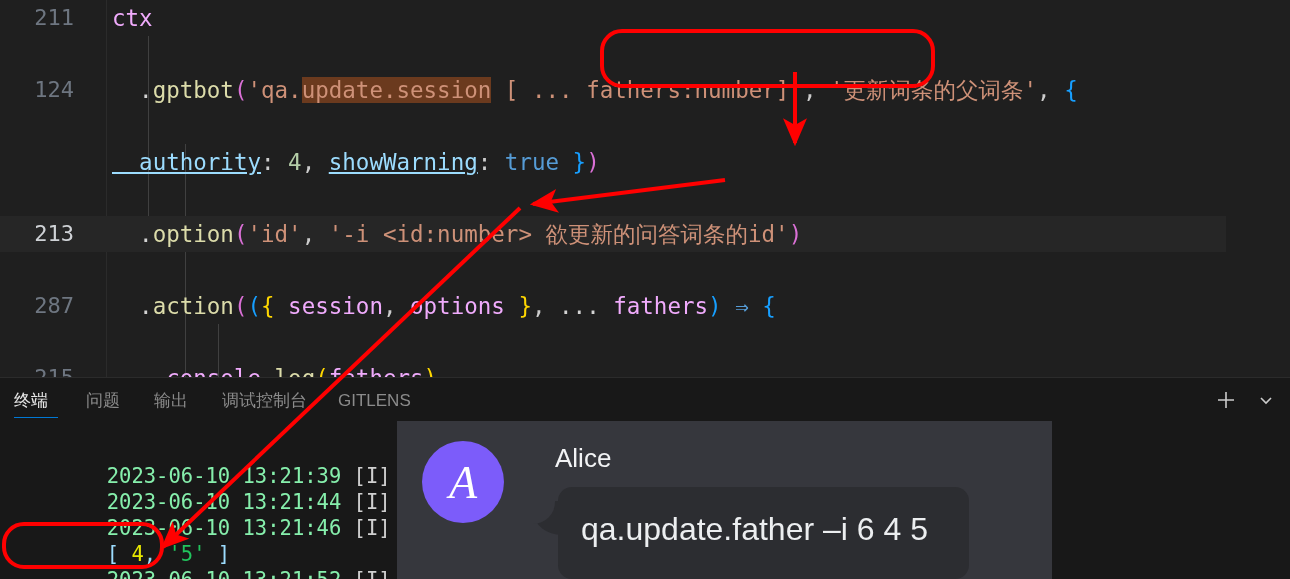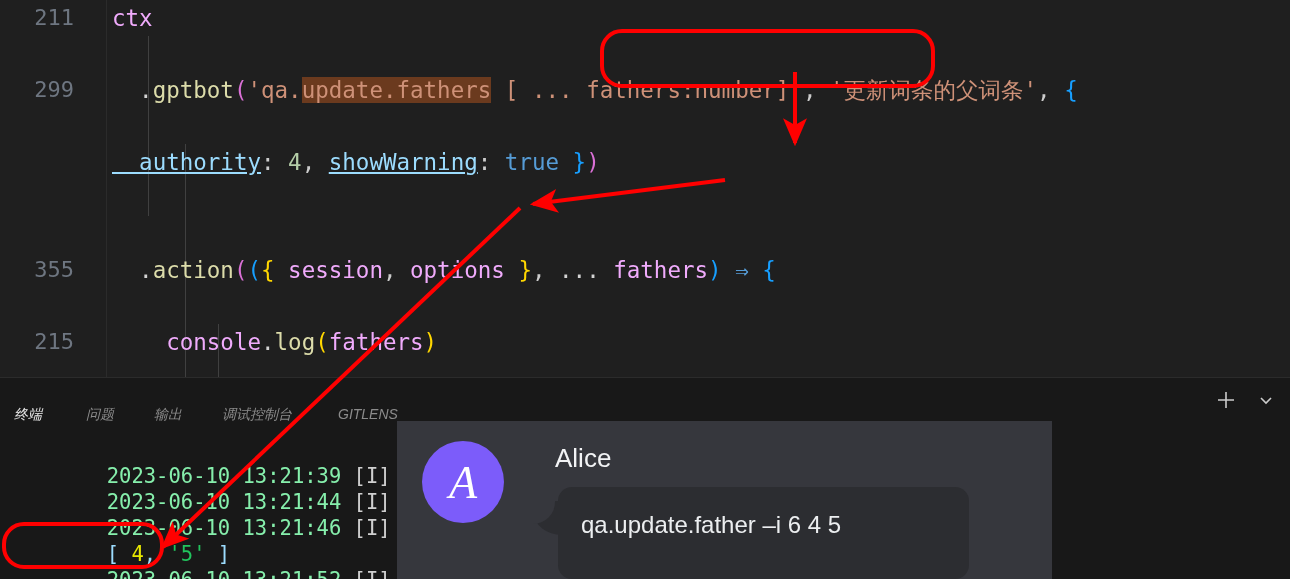--- a/index.html
+++ b/index.html
@@ -48,23 +48,23 @@
   
   .panel{
     position:absolute;left:0;top:377px;width:1290px;height:202px;
     background:#181818;border-top:1px solid #2b2b2b;
   }
   .panel-tabs{
     position:absolute;left:0;top:0;width:1290px;height:44px;
     background:#181818;
   }
   .ptab{
-    position:absolute;top:13px;height:44px;line-height:46px;
-    font-family:"Liberation Sans", sans-serif;font-size:14px;
-    color:#8b8b8b;cursor:pointer;font-style:italic;
+    position:absolute;top:0;height:44px;line-height:46px;
+    font-family:"Liberation Sans", sans-serif;font-size:17px;
+    color:#8b8b8b;cursor:pointer;
   }
   .ptab.active{color:#e7e7e7;}
   .ptab.active .underline{
     position:absolute;left:0;right:0;bottom:4px;height:1.5px;background:#0078d4;
   }
   .panel-actions{position:absolute;right:10px;top:0;height:44px;display:flex;align-items:center;gap:12px;}
   .pa-btn{width:28px;height:28px;display:flex;align-items:center;justify-content:center;cursor:pointer;}
 
   
   .terminal{
@@ -105,21 +105,21 @@
     position:absolute;left:137px;top:80px;width:30px;height:34px;
     background:#2c2d31;
     border-bottom-left-radius:28px 22px;
   }
   .bubble-tail:after{
     content:"";position:absolute;left:-1px;top:-1px;width:22px;height:24px;
     background:#36373d;border-bottom-right-radius:22px;
   }
   .bubble-text{
     position:absolute;left:184px;top:90px;
-    font-family:"Liberation Sans", sans-serif;font-size:24px;color:#eceef0;
+    font-family:"Liberation Sans", sans-serif;font-size:32px;color:#eceef0;
     white-space:pre;
   }
 
   
   .anno{position:absolute;left:0;top:0;width:1290px;height:579px;pointer-events:none;}
 </style>
 </head>
 <body>
 
 <div id="root">
@@ -132,32 +132,36 @@
     <div class="indent-guide" style="left:218px;top:324px;height:53px;"></div>
 
     <div class="code-rows">
 
       <div class="row" style="top:0px;">
         <span class="ln">211</span>
         <span class="codetext"><span class="t-var">ctx</span></span>
       </div>
 
       <div class="row" style="top:36px;">
-        <span class="ln">299</span>
-        <span class="codetext"><span class="t-op">  .</span><span class="t-fn">gptbot</span><span class="t-p2">(</span><span class="t-str">'qa.</span><span class="t-str sel">update.fathers</span><span class="t-str"> [ ... fathers:number]'</span><span class="t-plain">, </span><span class="t-str">'更新词条的父词条'</span><span class="t-plain">, </span><span class="t-p3">{</span></span>
+        <span class="ln">124</span>
+        <span class="codetext"><span class="t-op">  .</span><span class="t-fn">gptbot</span><span class="t-p2">(</span><span class="t-str">'qa.</span><span class="t-str sel">update.session</span><span class="t-str"> [ ... fathers:number]'</span><span class="t-plain">, </span><span class="t-str">'更新词条的父词条'</span><span class="t-plain">, </span><span class="t-p3">{</span></span>
       </div>
 
       <div class="row" style="top:72px;">
         <span class="ln"></span>
         <span class="codetext"><span class="t-prop">  authority</span><span class="t-plain">: </span><span class="t-num">4</span><span class="t-plain">, </span><span class="t-prop">showWarning</span><span class="t-plain">: </span><span class="t-bool">true</span><span class="t-plain"> </span><span class="t-p3">}</span><span class="t-p2">)</span></span>
       </div>
 
+      <div class="row active" style="top:108px;">
+        <span class="ln">213</span>
+        <span class="codetext"><span class="t-op">  .</span><span class="t-fn">option</span><span class="t-p2">(</span><span class="t-str">'id'</span><span class="t-plain">, </span><span class="t-str">'-i &lt;id:number&gt; 欲更新的问答词条的id'</span><span class="t-p2">)</span></span>
+      </div>
 
       <div class="row" style="top:144px;">
-        <span class="ln">355</span>
+        <span class="ln">287</span>
         <span class="codetext"><span class="t-op">  .</span><span class="t-fn">action</span><span class="t-p2">(</span><span class="t-p3">(</span><span class="t-p1">{</span><span class="t-var"> session</span><span class="t-plain">, </span><span class="t-var">options </span><span class="t-p1">}</span><span class="t-plain">, </span><span class="t-op">... </span><span class="t-var">fathers</span><span class="t-p3">)</span><span class="t-plain"> </span><span class="t-bool">⇒</span><span class="t-plain"> </span><span class="t-p3">{</span></span>
       </div>
 
       <div class="row" style="top:180px;">
         <span class="ln">215</span>
         <span class="codetext"><span class="t-var">    console</span><span class="t-op">.</span><span class="t-fn">log</span><span class="t-p1">(</span><span class="t-var">fathers</span><span class="t-p1">)</span></span>
       </div>
 
     </div>
   </div>

